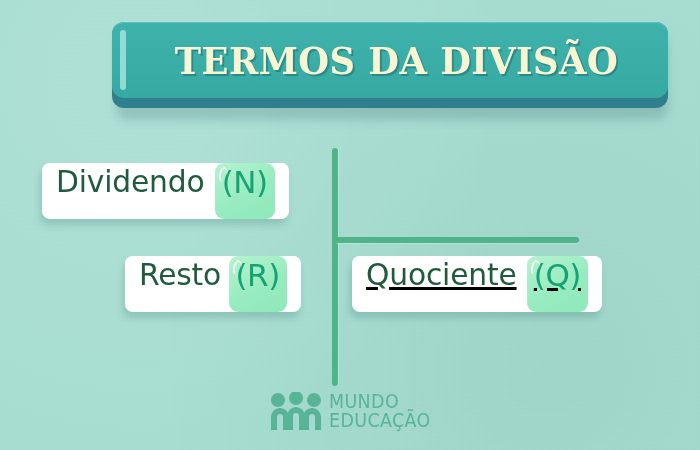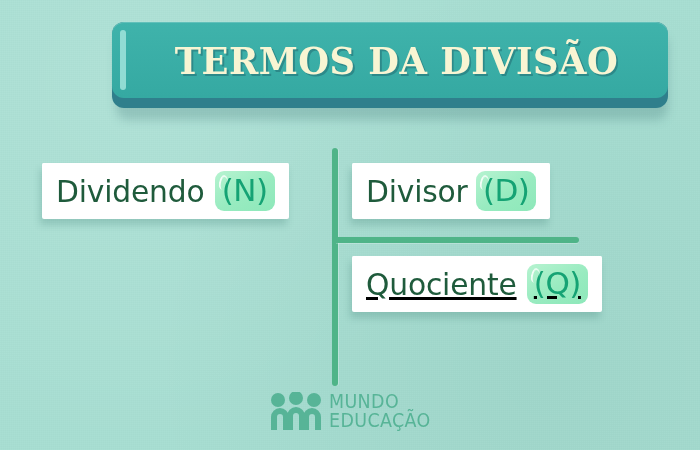--- a/index.html
+++ b/index.html
@@ -122,26 +122,25 @@
     height: 6px;
     border-radius: 0 3px 3px 0;
     background: #4fb488;
     box-shadow: 0 1px 0 rgba(255,255,255,.22);
   }
 
   
   .card {
     position: absolute;
     background: #ffffff;
-    border-radius: 2px;
+    border-radius: 8px;
     box-shadow:
       -2px 6px 7px rgba(45,110,100,.22),
       0 1px 0 rgba(255,255,255,.9) inset;
     display: flex;
-    align-items: center;
     padding: 0 14px;
     box-sizing: border-box;
     height: 56px;
     white-space: nowrap;
   }
   .card-label {
     font-family: "DejaVu Sans", sans-serif;
     font-size: 31px;
     font-weight: normal;
     color: #1f5b3c;
@@ -224,25 +223,25 @@
   </div>
 
   <div id="divider-vertical"></div>
   <div id="divider-horizontal"></div>
 
   <div id="card-dividendo" class="card">
     <span class="card-label">Dividendo</span>
     <span class="card-tag">(N)</span>
   </div>
 
-  <div id="card-divisor" class="card">
-    <span class="card-label">Divisor</span>
-    <span class="card-tag">(D)</span>
-  </div>
-
+
+  <div id="card-resto" class="card">
+    <span class="card-label">Resto</span>
+    <span class="card-tag">(R)</span>
+  </div>
 
   <div id="card-quociente" class="card">
     <span class="card-label">Quociente</span>
     <span class="card-tag">(Q)</span>
   </div>
 
   <div id="logo">
     <svg id="logo-mark" viewBox="0 0 56 38" aria-hidden="true">
       <g fill="#57b497">
         <circle cx="10" cy="8" r="7"></circle>

